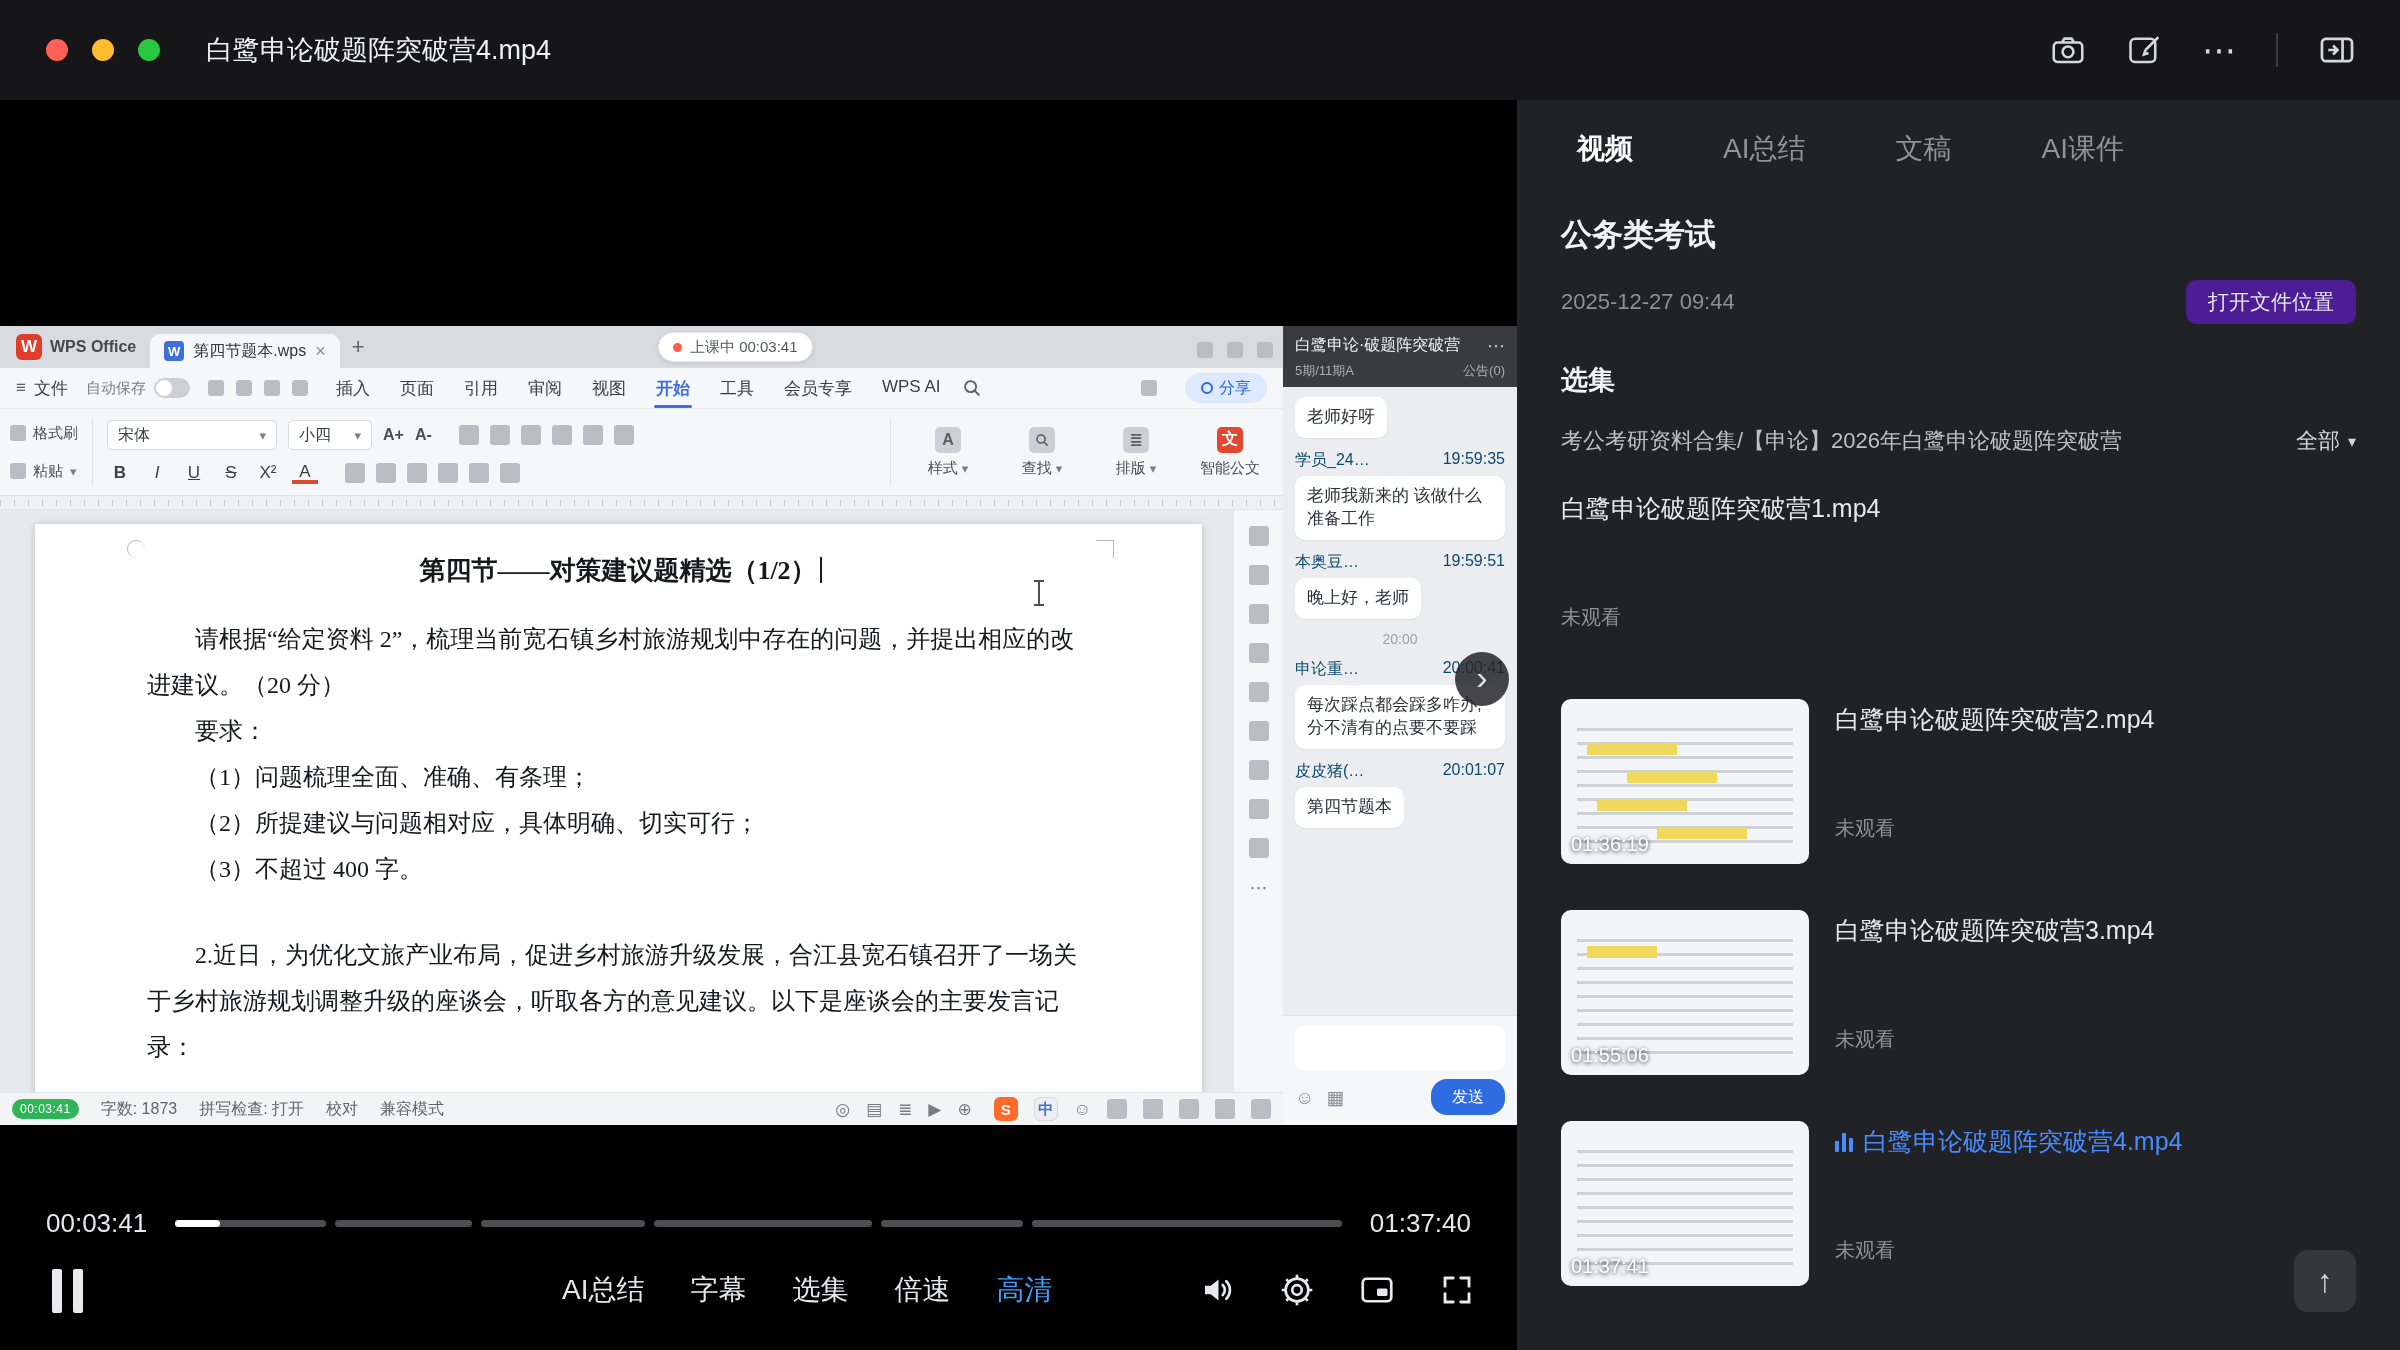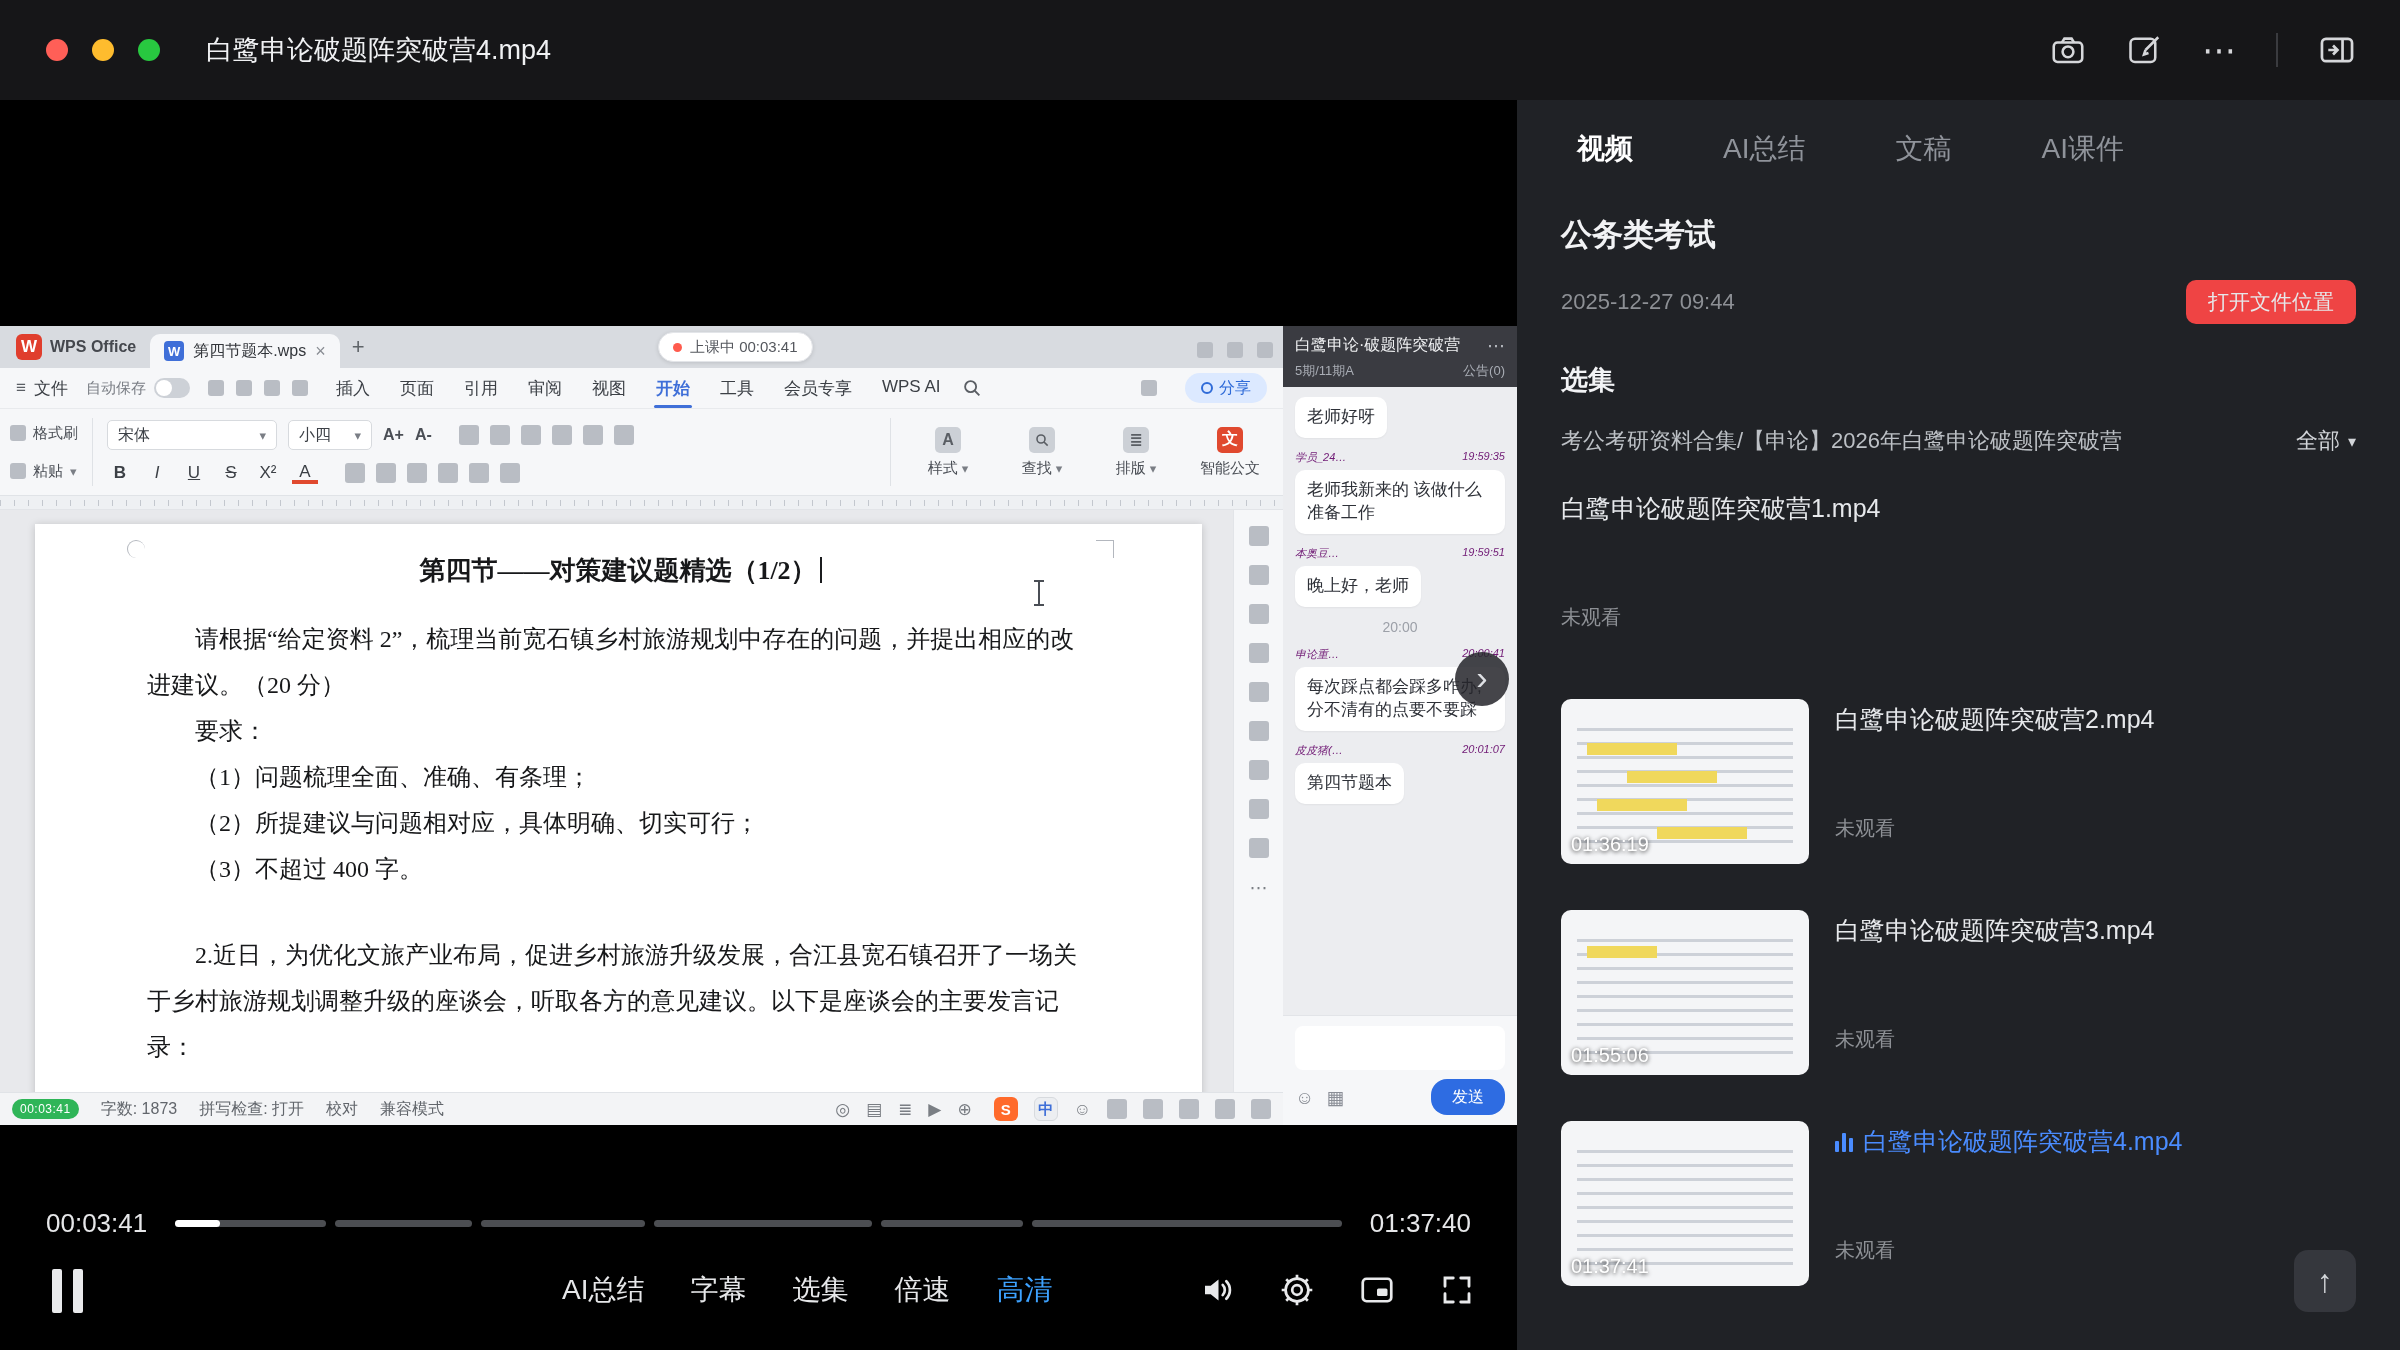--- a/index.html
+++ b/index.html
@@ -121,21 +121,21 @@
              font-size:15px;display:flex;align-items:center;justify-content:center;border:1px solid #d7dade;}
 
   
   .chat{width:234px;height:799px;display:flex;flex-direction:column;background:#ecedf0;}
   .chat-header{background:#3a3b41;color:#f0f1f3;padding:9px 12px 7px;flex:none;}
   .ch-row1{display:flex;align-items:center;gap:8px;}
   .ch-title{font-size:16px;white-space:nowrap;overflow:hidden;text-overflow:ellipsis;flex:1;}
   .ch-more{color:#b9bcc2;font-size:18px;line-height:1;}
   .ch-row2{display:flex;justify-content:space-between;margin-top:6px;font-size:13px;color:#a9adb5;}
   .chat-msgs{flex:1;overflow:hidden;padding:10px 12px;display:flex;flex-direction:column;gap:12px;}
-  .meta{display:flex;justify-content:space-between;font-size:11px;color:#701a75;margin-bottom:5px;font-style:italic;}
+  .meta{display:flex;justify-content:space-between;font-size:16px;color:#0c4a6e;margin-bottom:5px;}
   .bubble{background:#fff;border-radius:10px;padding:9px 12px;font-size:17px;color:#2e3138;line-height:1.35;
           align-self:flex-start;max-width:100%;box-shadow:0 1px 2px rgba(0,0,0,.05);}
   .msg{display:flex;flex-direction:column;align-items:flex-start;}
   .tdivider{text-align:center;font-size:14px;color:#9ca0a8;}
   .chat-footer{background:#f6f7f9;border-top:1px solid #e2e4e8;padding:10px 12px;display:flex;
                flex-direction:column;gap:9px;flex:none;}
   .chat-input{height:44px;background:#fff;border-radius:8px;}
   .chat-actions{display:flex;align-items:center;gap:12px;}
   .chat-actions .uglyph{font-size:19px;color:#8a8e96;line-height:1;}
   .send-btn{margin-left:auto;width:74px;height:36px;border-radius:16px;background:#2e6ce2;color:#fff;
@@ -167,21 +167,21 @@
 
   
   .sidebar{position:absolute;left:1517px;top:100px;width:883px;height:1250px;background:#202226;
            color:#e7e9ec;overflow:hidden;}
   .tabs{display:flex;gap:90px;padding:30px 0 0 60px;font-size:28px;color:#8f939a;}
   .tab{cursor:pointer;white-space:nowrap;}
   .tab.active{color:#ffffff;font-weight:bold;}
   .cat-title{margin:46px 0 0 44px;font-size:31px;font-weight:bold;color:#f2f3f5;}
   .date-row{margin:24px 44px 0;display:flex;justify-content:space-between;align-items:center;}
   .date{font-size:22px;color:#8d9095;}
-  .open-btn{background:#ef4444;border:none;border-radius:10px;height:44px;padding:0 22px;font-size:21px;
+  .open-btn{background:#4c1d95;border:none;border-radius:10px;height:44px;padding:0 22px;font-size:21px;
             color:#e6e7e9;display:flex;align-items:center;cursor:pointer;font-family:inherit;}
   .playlist-heading{margin:38px 0 0 44px;font-size:27px;font-weight:bold;color:#f2f3f5;}
   .crumb-row{margin:28px 44px 0;display:flex;justify-content:space-between;align-items:center;}
   .crumb{font-size:22px;color:#bcc0c5;max-width:660px;white-space:nowrap;overflow:hidden;
          text-overflow:ellipsis;cursor:pointer;}
   .filter{font-size:22px;color:#d2d5d9;display:flex;gap:8px;align-items:center;cursor:pointer;white-space:nowrap;}
   .filter .uglyph{font-size:16px;}
   .episodes{margin-top:18px;}
   .episode{display:flex;padding:14px 44px 0;gap:26px;height:211px;cursor:pointer;}
   .thumb{position:relative;width:248px;height:165px;border-radius:10px;background:#f4f5f7;overflow:hidden;flex:none;}

